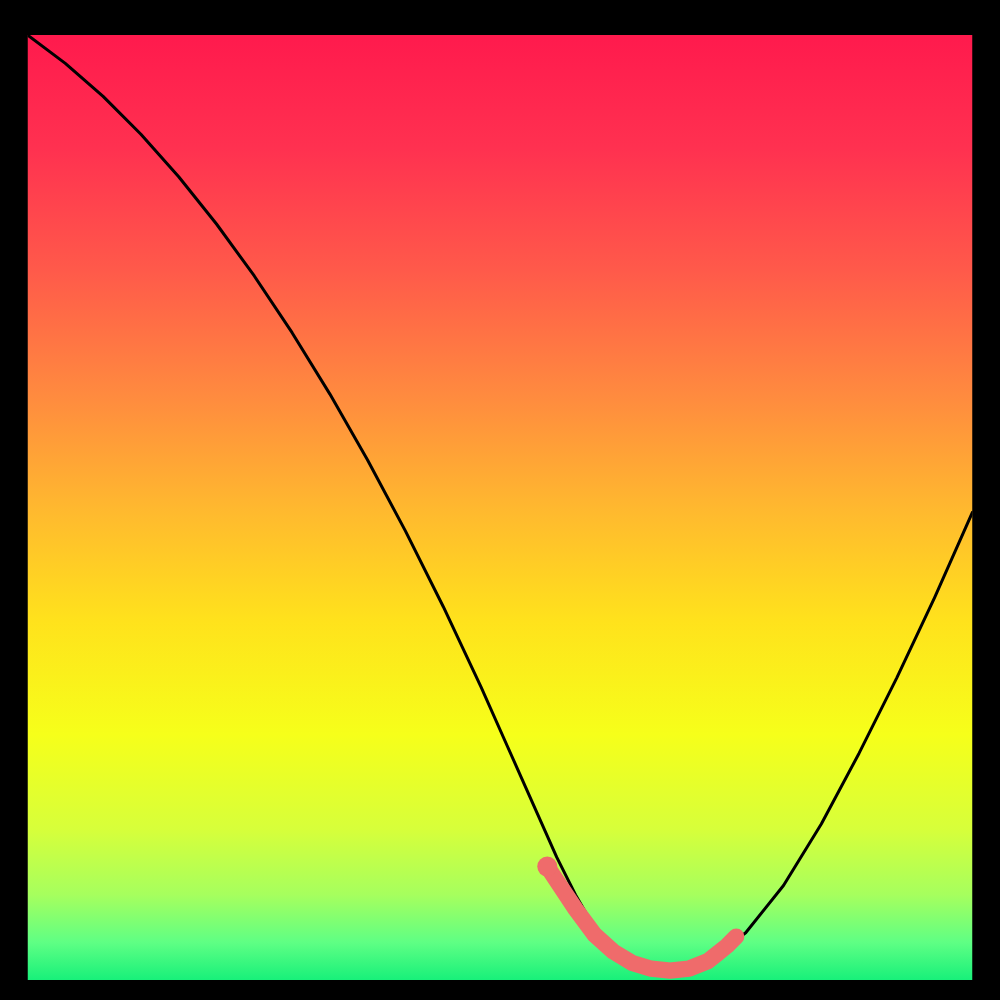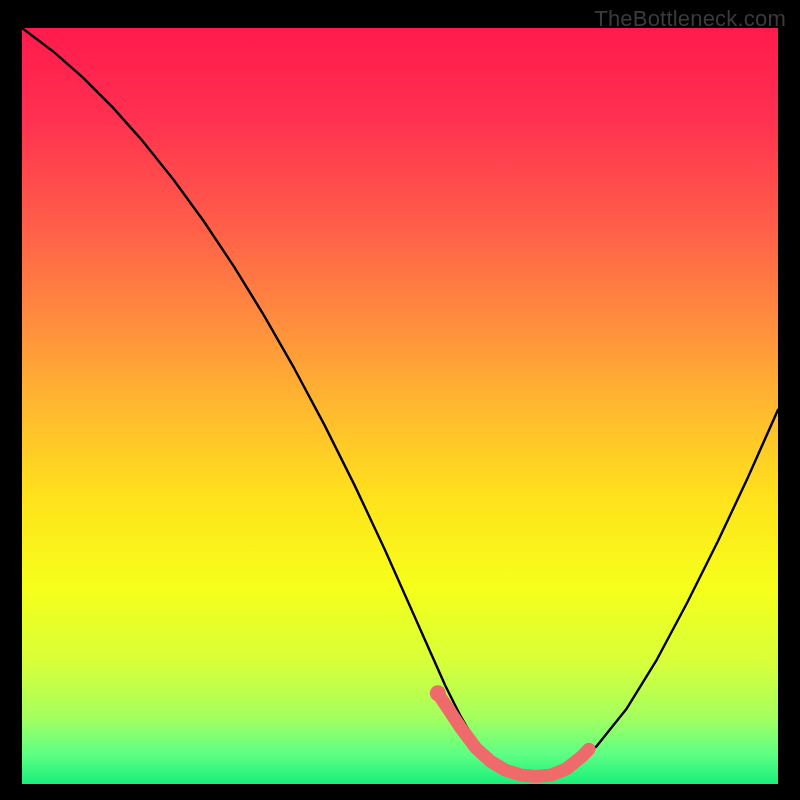--- a/index.html
+++ b/index.html
@@ -21,21 +21,20 @@
     top: 28px;
     width: 756px;
     height: 756px;
   }
   .plot svg { display: block; width: 100%; height: 100%; }
 </style>
 </head>
 <body>
 
 <div class="wrap">
-  <div class="attribution">TheBottleneck.com</div>
   <div class="plot">
     <svg id="plot-svg" viewBox="0 0 756 756" preserveAspectRatio="none">
         <defs>
           <linearGradient id="bg-grad" x1="0" y1="0" x2="0" y2="1">
             <stop offset="0%" stop-color="#ff1a4d"></stop>
             <stop offset="12%" stop-color="#ff3150"></stop>
             <stop offset="25%" stop-color="#ff5a4a"></stop>
             <stop offset="38%" stop-color="#ff8a3f"></stop>
             <stop offset="50%" stop-color="#ffb82f"></stop>
             <stop offset="62%" stop-color="#ffe21c"></stop>

